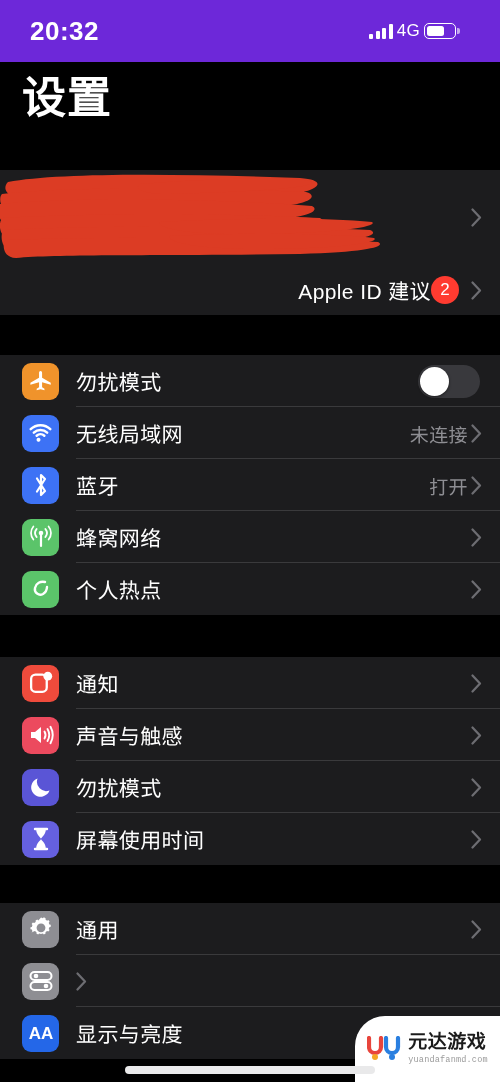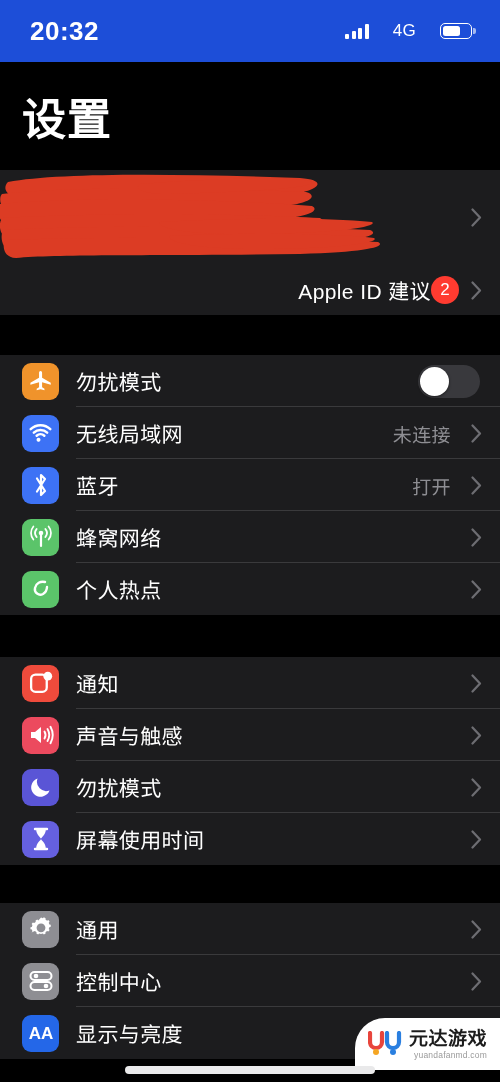--- a/index.html
+++ b/index.html
@@ -9,40 +9,40 @@
     font-family:"Liberation Sans","DejaVu Sans",sans-serif;
     overflow:hidden;
     -webkit-font-smoothing:antialiased;
   }
   #screen { position:relative; width:500px; height:1082px; background:#000; }
 
   
   .statusbar {
     position:relative; height:62px;
     display:flex; align-items:center; justify-content:space-between;
-    padding:0 28px 0 30px; background:#1d4ed8;
+    padding:0 44px 0 30px; background:#6d28d9;
   }
   .status-time { color:#fff; font-size:26px; font-weight:600; letter-spacing:.5px; }
-  .status-right { display:flex; align-items:center; gap:24px;justify-content:flex-end; }
+  .status-right { display:flex; align-items:center; gap:4px;justify-content:flex-end; }
   .bars { display:flex; align-items:flex-end; gap:2.5px; height:15px; }
   .bars i { display:block; width:4px; background:#fff; border-radius:1px; }
   .bars i:nth-child(1){height:5px}
   .bars i:nth-child(2){height:8px}
   .bars i:nth-child(3){height:11px}
   .bars i:nth-child(4){height:15px}
   .net { color:#fff; font-size:17px; font-weight:500; letter-spacing:.3px; }
   .battery { position:relative; width:32px; height:16px; border:1.8px solid #fff;
              border-radius:5px; padding:1.8px; }
   .battery .fill { height:100%; background:#fff; border-radius:2.5px; }
   .battery:after { content:""; position:absolute; right:-4.5px; top:50%;
                    transform:translateY(-50%); width:2.5px; height:6px;
                    background:#fff; border-radius:0 2px 2px 0; opacity:.6; }
 
   
-  .title-area { height:108px; display:flex; align-items:center; padding:0 22px; background:#000; }
+  .title-area { height:108px; display:flex; align-items:flex-start; padding:0 22px; background:#000; }
   .big-title { color:#fff; font-size:44px; font-weight:bold; letter-spacing:1px; }
 
   
   .group { background:#1c1c1e; }
   .gap { background:#000; }
   .gap.g2 { height:40px; }
   .gap.g3 { height:42px; }
   .gap.g4 { height:38px; }
 
   .row {
@@ -57,21 +57,21 @@
   .row:last-child .sep { display:none; }
 
   .icon {
     width:37px; height:37px; border-radius:9px; flex:0 0 37px;
     display:flex; align-items:center; justify-content:center;
     margin-right:17px; color:#fff;
   }
   .icon svg { display:block; }
 
   .label { color:#fff; font-size:21px; flex:1; letter-spacing:.4px; }
-  .value { color:#8e8e93; font-size:19px; margin-right:20px; letter-spacing:.4px; }
+  .value { color:#8e8e93; font-size:19px; margin-right:3px; letter-spacing:.4px; }
 
   .chev { width:11px; height:19px; flex:0 0 11px; }
   .chev svg { display:block; }
 
   .badge {
     min-width:28px; height:28px; padding:0 7px; border-radius:14px;
     background:#ff3b30; color:#fff; font-size:17px; font-weight:500;
     display:flex; align-items:center; justify-content:center; margin-right:12px;
   }
 
@@ -93,23 +93,23 @@
   .avatar { width:62px; height:62px; border-radius:50%; background:#4a4a4f; flex:0 0 62px;
             margin-right:16px; }
   .profile-text { flex:1; }
   .profile-name { color:#fff; font-size:22px; margin-bottom:6px; }
   .profile-sub { color:#8e8e93; font-size:15px; }
   .scribble { position:absolute; left:0; top:0; width:100%; height:100%;
               pointer-events:none; }
 
   
   .watermark {
-    position:absolute; right:0; bottom:12px; width:145px; height:52px;
+    position:absolute; right:0; bottom:0; width:145px; height:66px;
     background:#fff; border-top-left-radius:30px;
-    display:flex; align-items:center; justify-content:center; gap:7px;
+    display:flex; align-items:center; justify-content:center; gap:7px;font-family:Liberation Mono, monospace;
   }
   .wm-logo { width:34px; height:26px; }
   .wm-texts { display:flex; flex-direction:column; line-height:1; }
   .wm-cn { font-size:19px; font-weight:bold; color:#1b1b1b; letter-spacing:.5px; }
   .wm-en { font-size:8.5px; color:#9a9a9a; margin-top:3px; letter-spacing:.2px;text-align:right; }
 
   
   .home-indicator {
     position:absolute; left:50%; transform:translateX(-50%);
     bottom:8px; width:250px; height:8px; border-radius:4px;
@@ -342,21 +342,20 @@
       </div>
       <div class="row">
         <div class="icon" style="background:#8e8e93">
           <svg width="26" height="22" viewBox="0 0 26 22">
             <rect x="2.5" y="2" width="21" height="8" rx="4" fill="none" stroke="#fff" stroke-width="2"></rect>
             <circle cx="8" cy="6" r="2.3" fill="#fff"></circle>
             <rect x="2.5" y="12" width="21" height="8" rx="4" fill="none" stroke="#fff" stroke-width="2"></rect>
             <circle cx="18" cy="16" r="2.3" fill="#fff"></circle>
           </svg>
         </div>
-        <div class="label">控制中心</div>
         <div class="chev">
           <svg viewBox="0 0 11 19">
             <path d="M1.5 1.5 L9 9.5 L1.5 17.5" fill="none" stroke="#6d6d72" stroke-width="2.2" stroke-linecap="round" stroke-linejoin="round"></path>
           </svg>
         </div>
         <div class="sep"></div>
       </div>
       <div class="row">
         <div class="icon" style="background:#2467e8">
           <svg width="28" height="20" viewBox="0 0 28 20">

